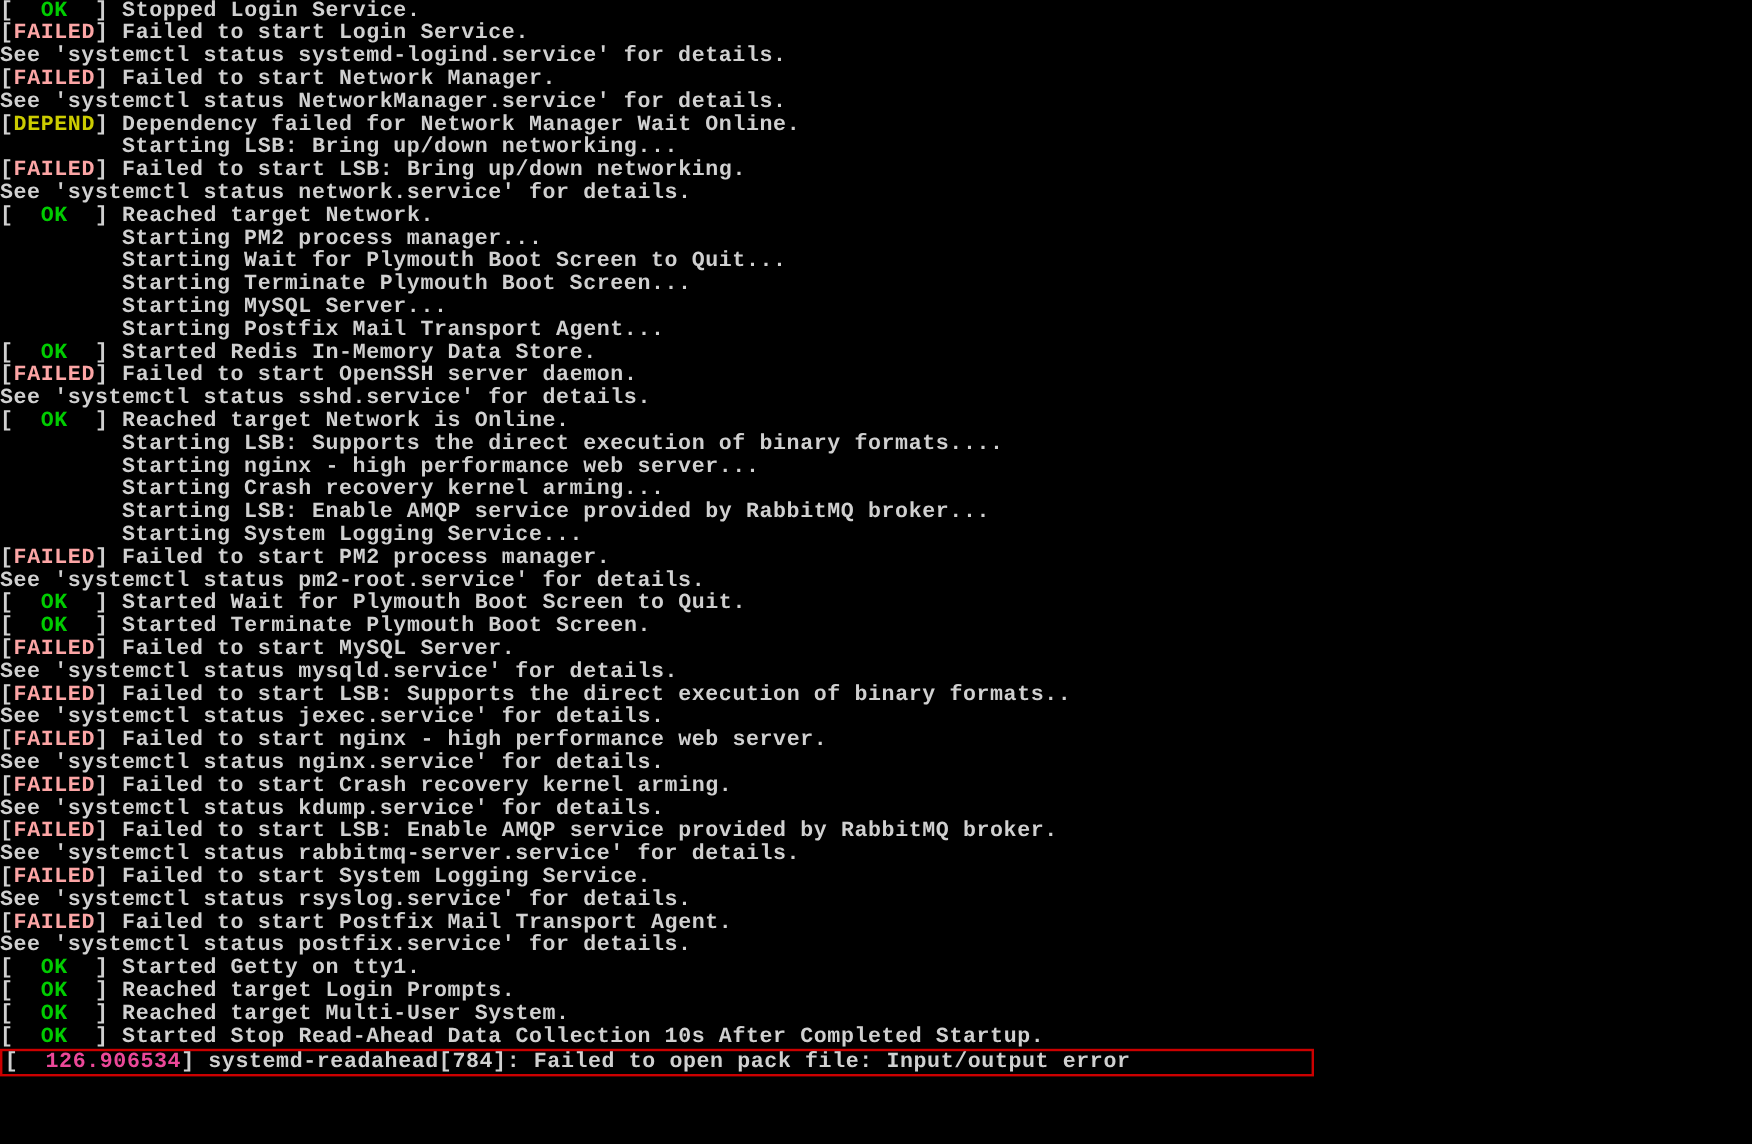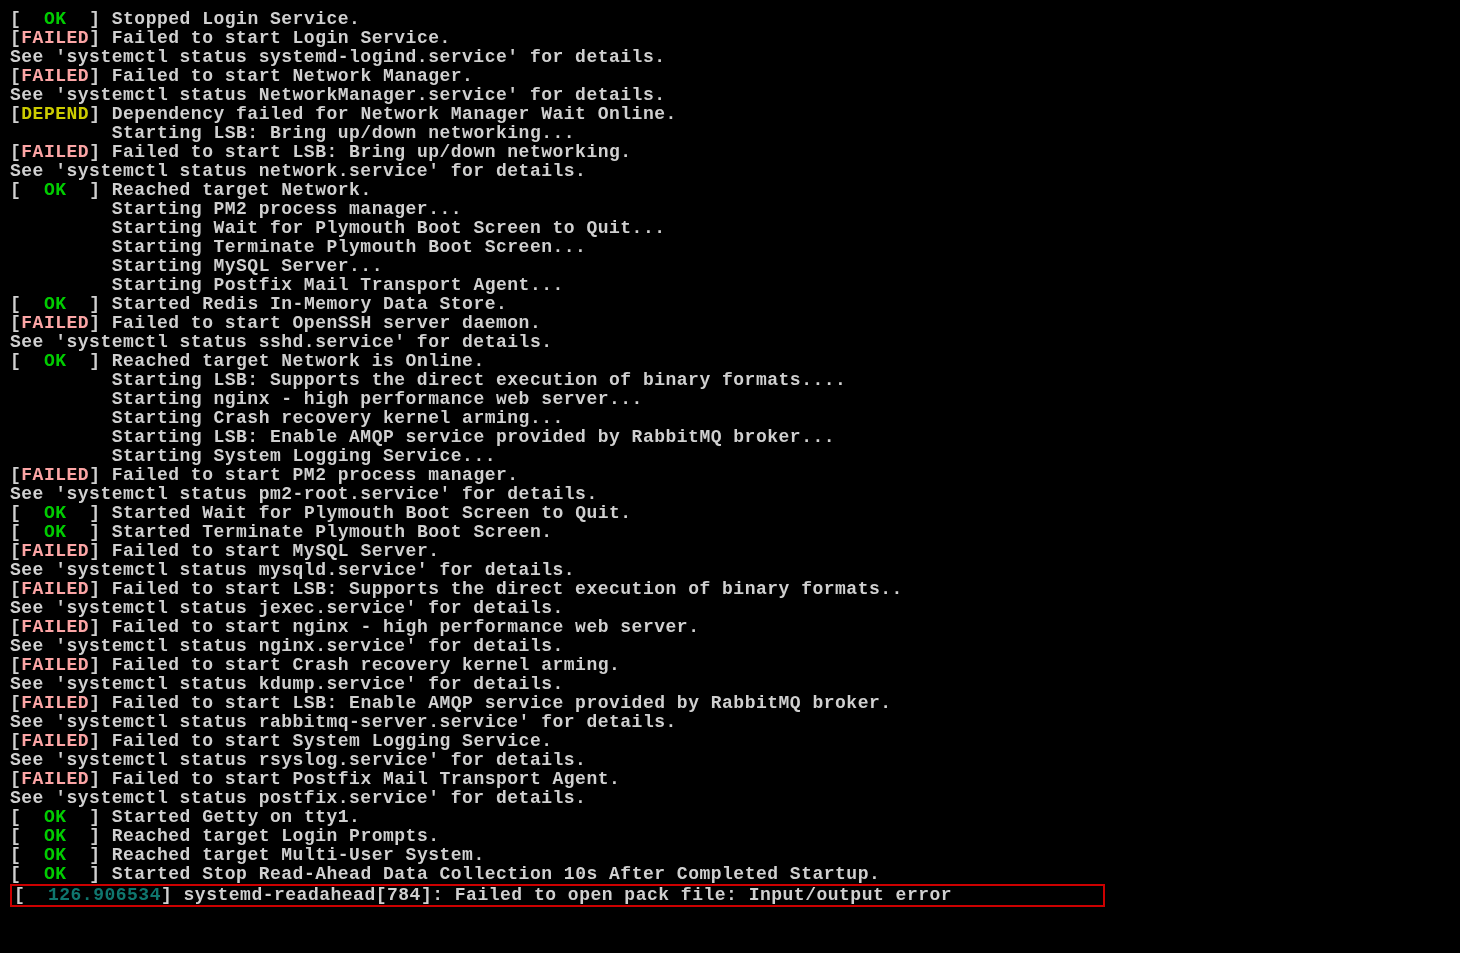--- a/index.html
+++ b/index.html
@@ -10,28 +10,28 @@
     font-size: 18px;
     line-height: 19px;
     color: #d0d0d0;
     font-weight: bold;
     width: 1460px;
     height: 953px;
     overflow: hidden;
     letter-spacing: 0.5px;
   }
   .console {
-    padding: 10px;
+    padding: 0;
     white-space: pre;
   }
   .line { white-space: pre; }
   .ok     { color: #00cc00; }
   .failed { color: #fca5a5; }
   .depend { color: #cccc00; }
-  .ts     { color: #0f766e; }
+  .ts     { color: #ec4899; }
   .white  { color: #d0d0d0; }
   .highlight-box {
     border: 2px solid #cc0000;
     box-sizing: border-box;
     padding: 0 2px;
     display: inline-block;
   }
 </style>
 </head>
 <body>

